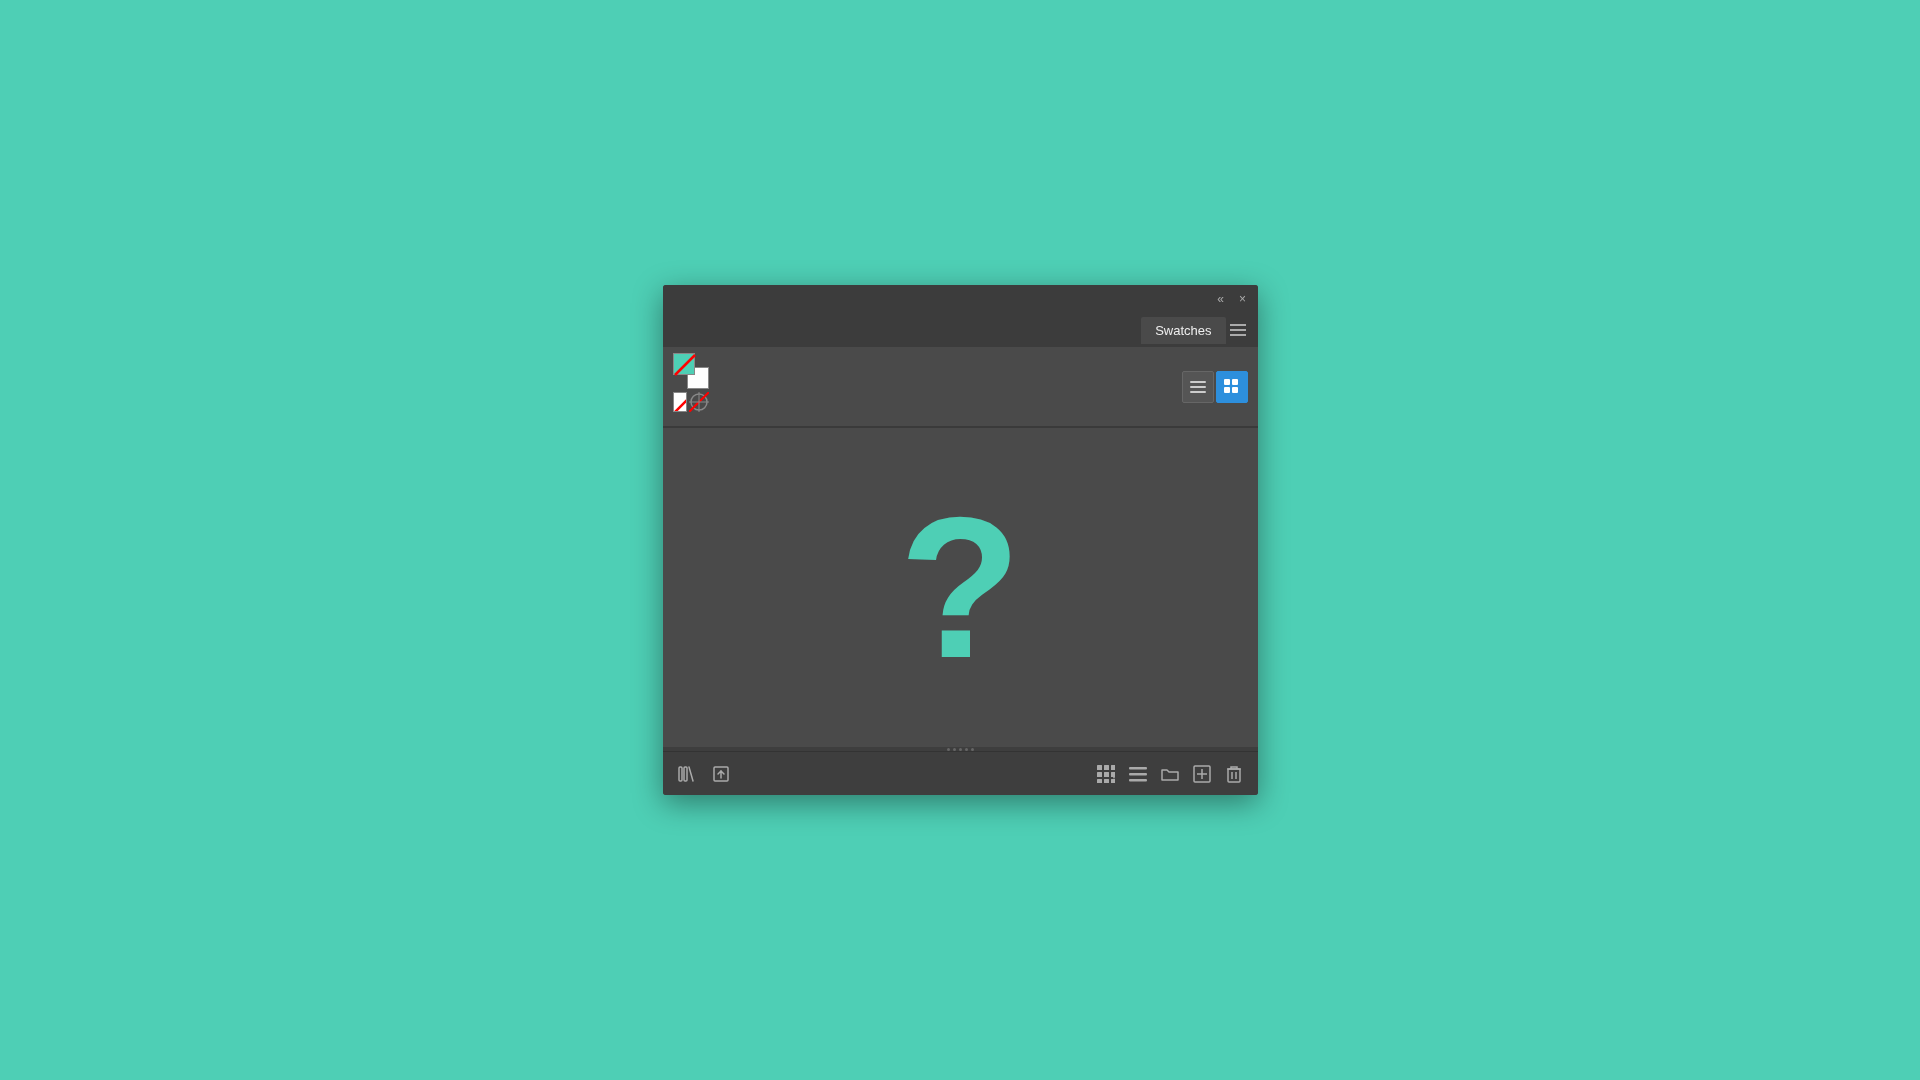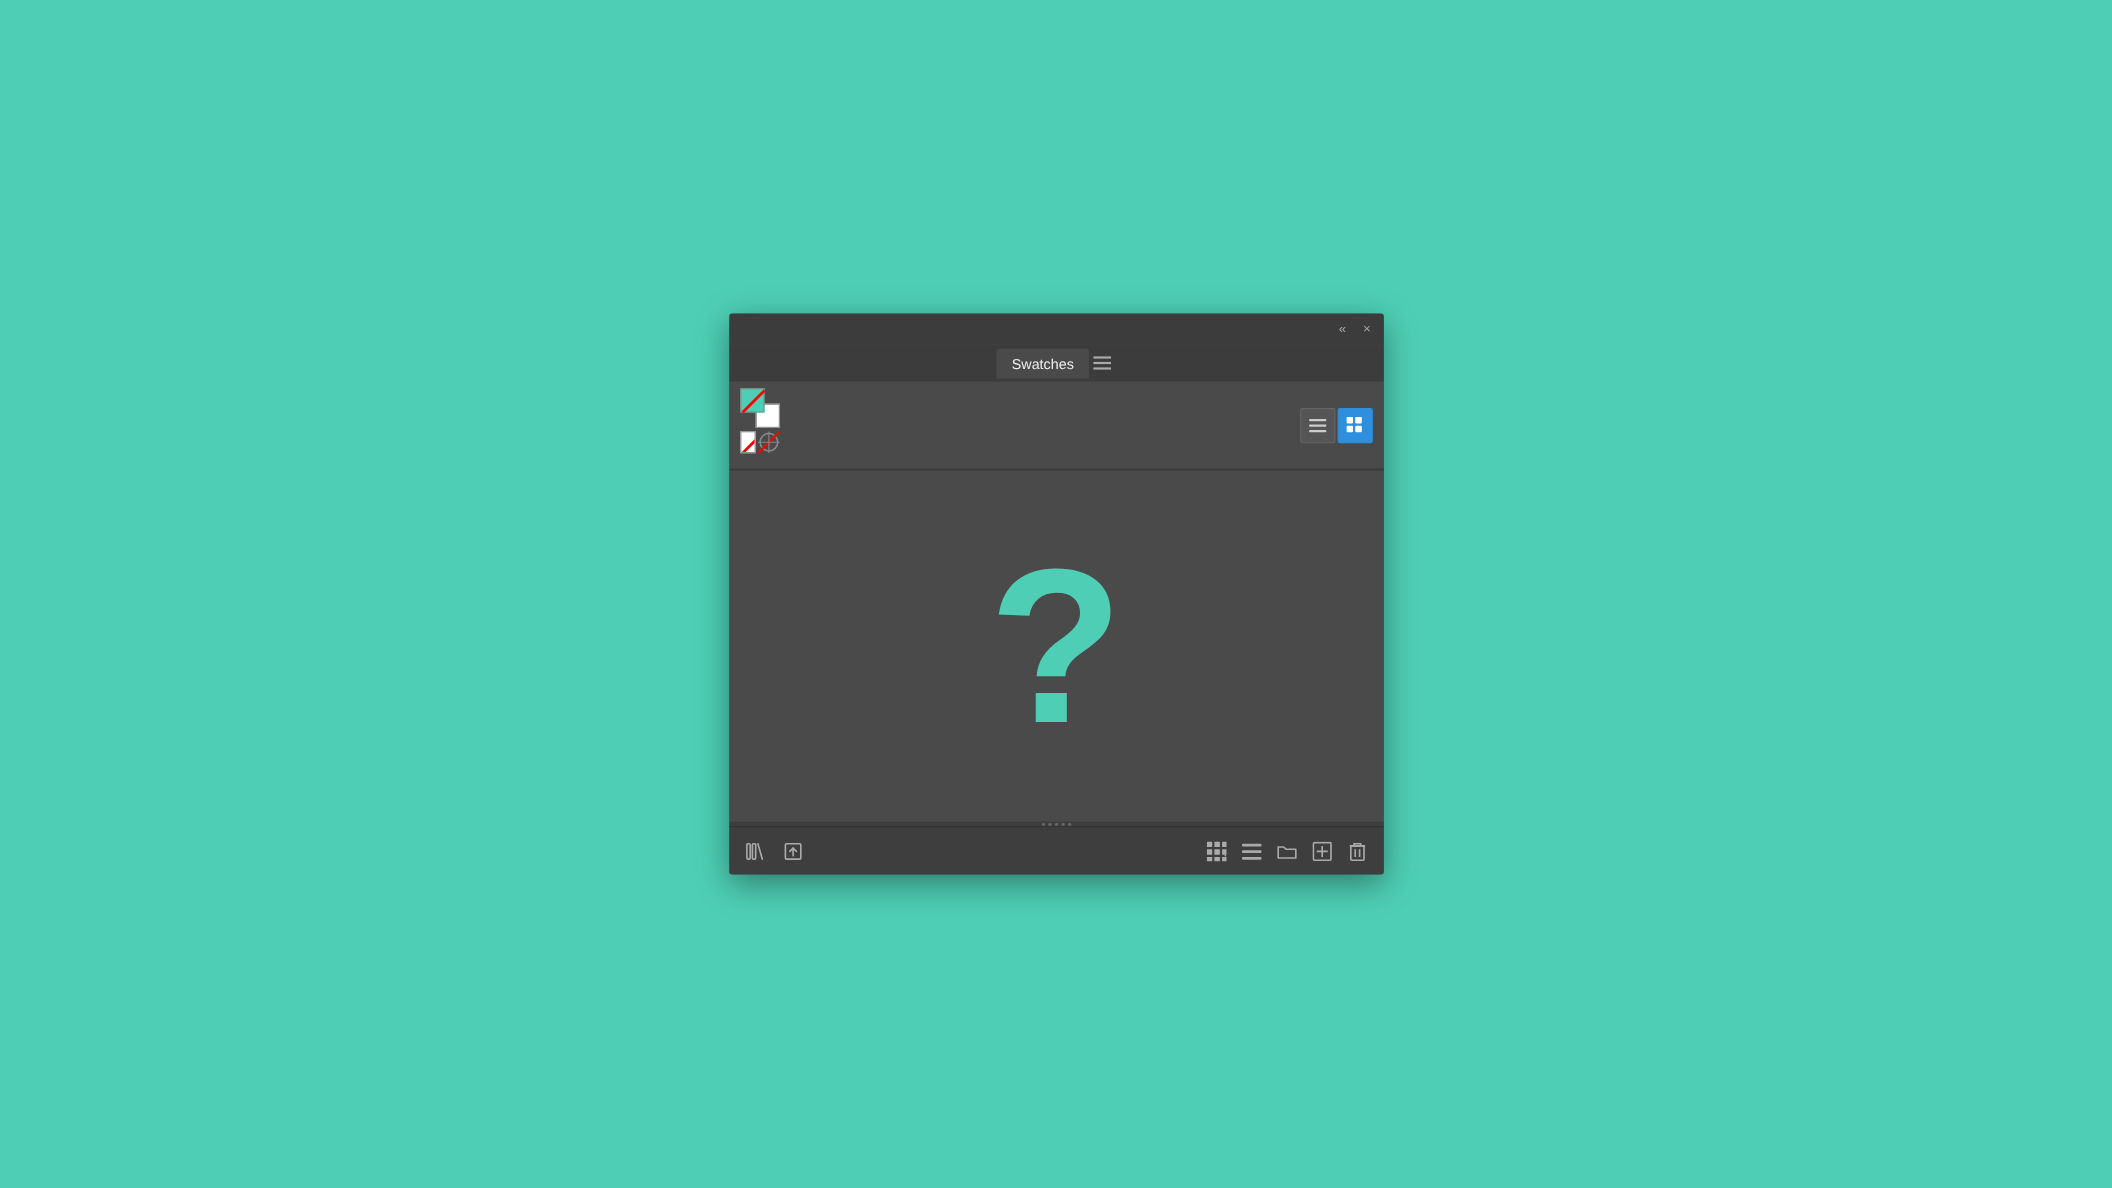--- a/index.html
+++ b/index.html
@@ -52,21 +52,21 @@
       display: flex;
       align-items: center;
       justify-content: center;
     }
 
     
     .tab-bar {
       background-color: #3c3c3c;
       display: flex;
       align-items: center;
-      justify-content: center;
+      justify-content: flex-end;
       height: 34px;
       padding: 0 8px;
       flex-shrink: 0;
     }
 
     .tab-active {
       background-color: #4a4a4a;
       color: #eee;
       font-size: 13px;
       padding: 6px 14px;

